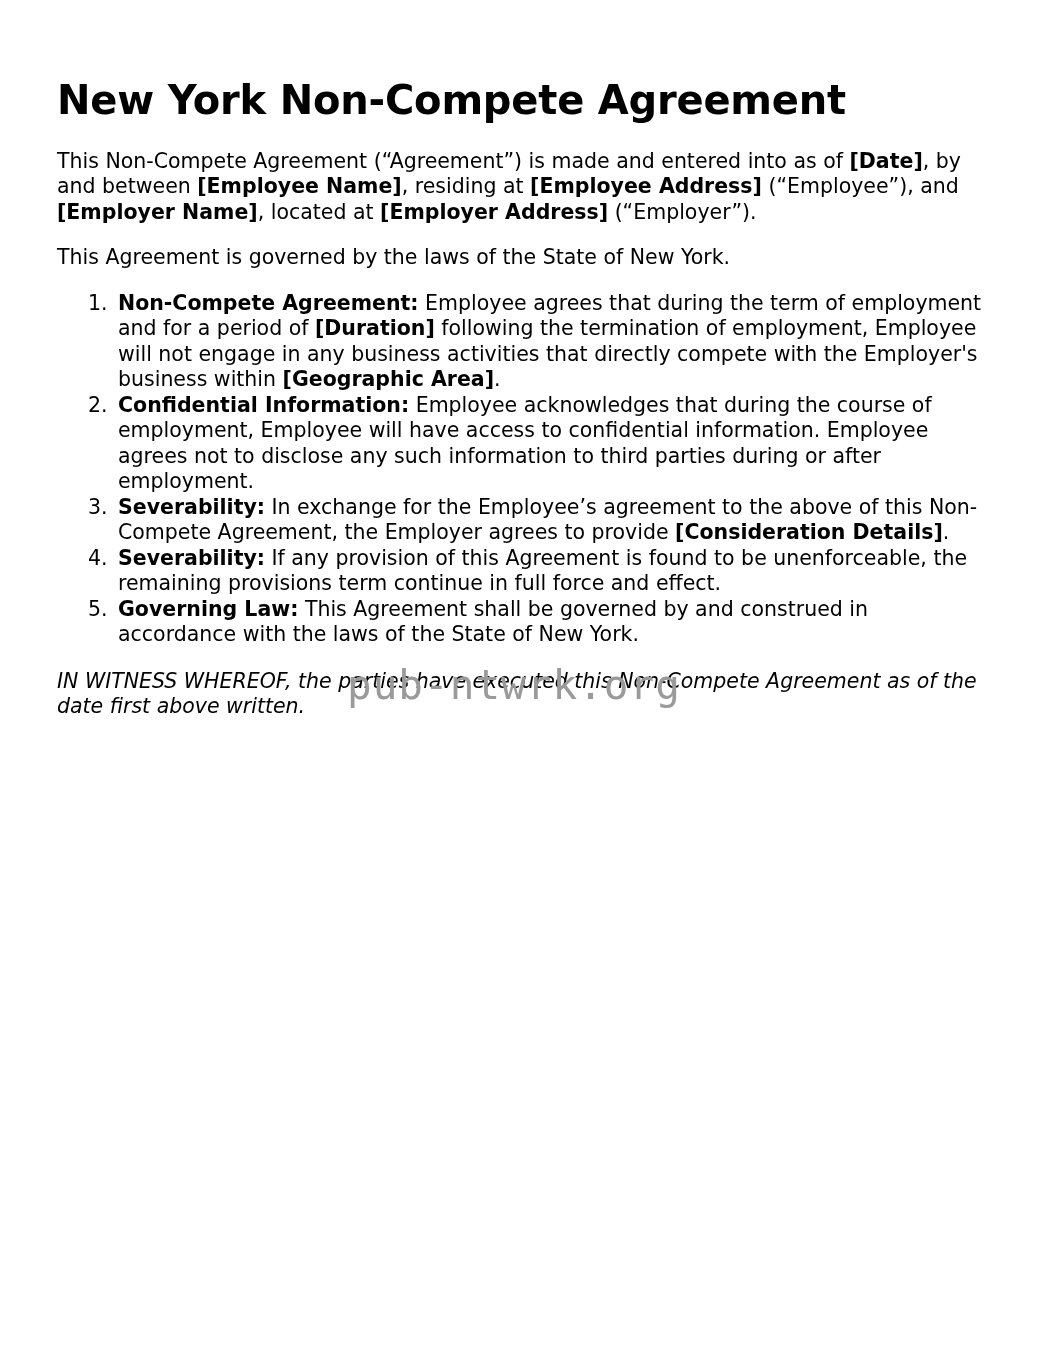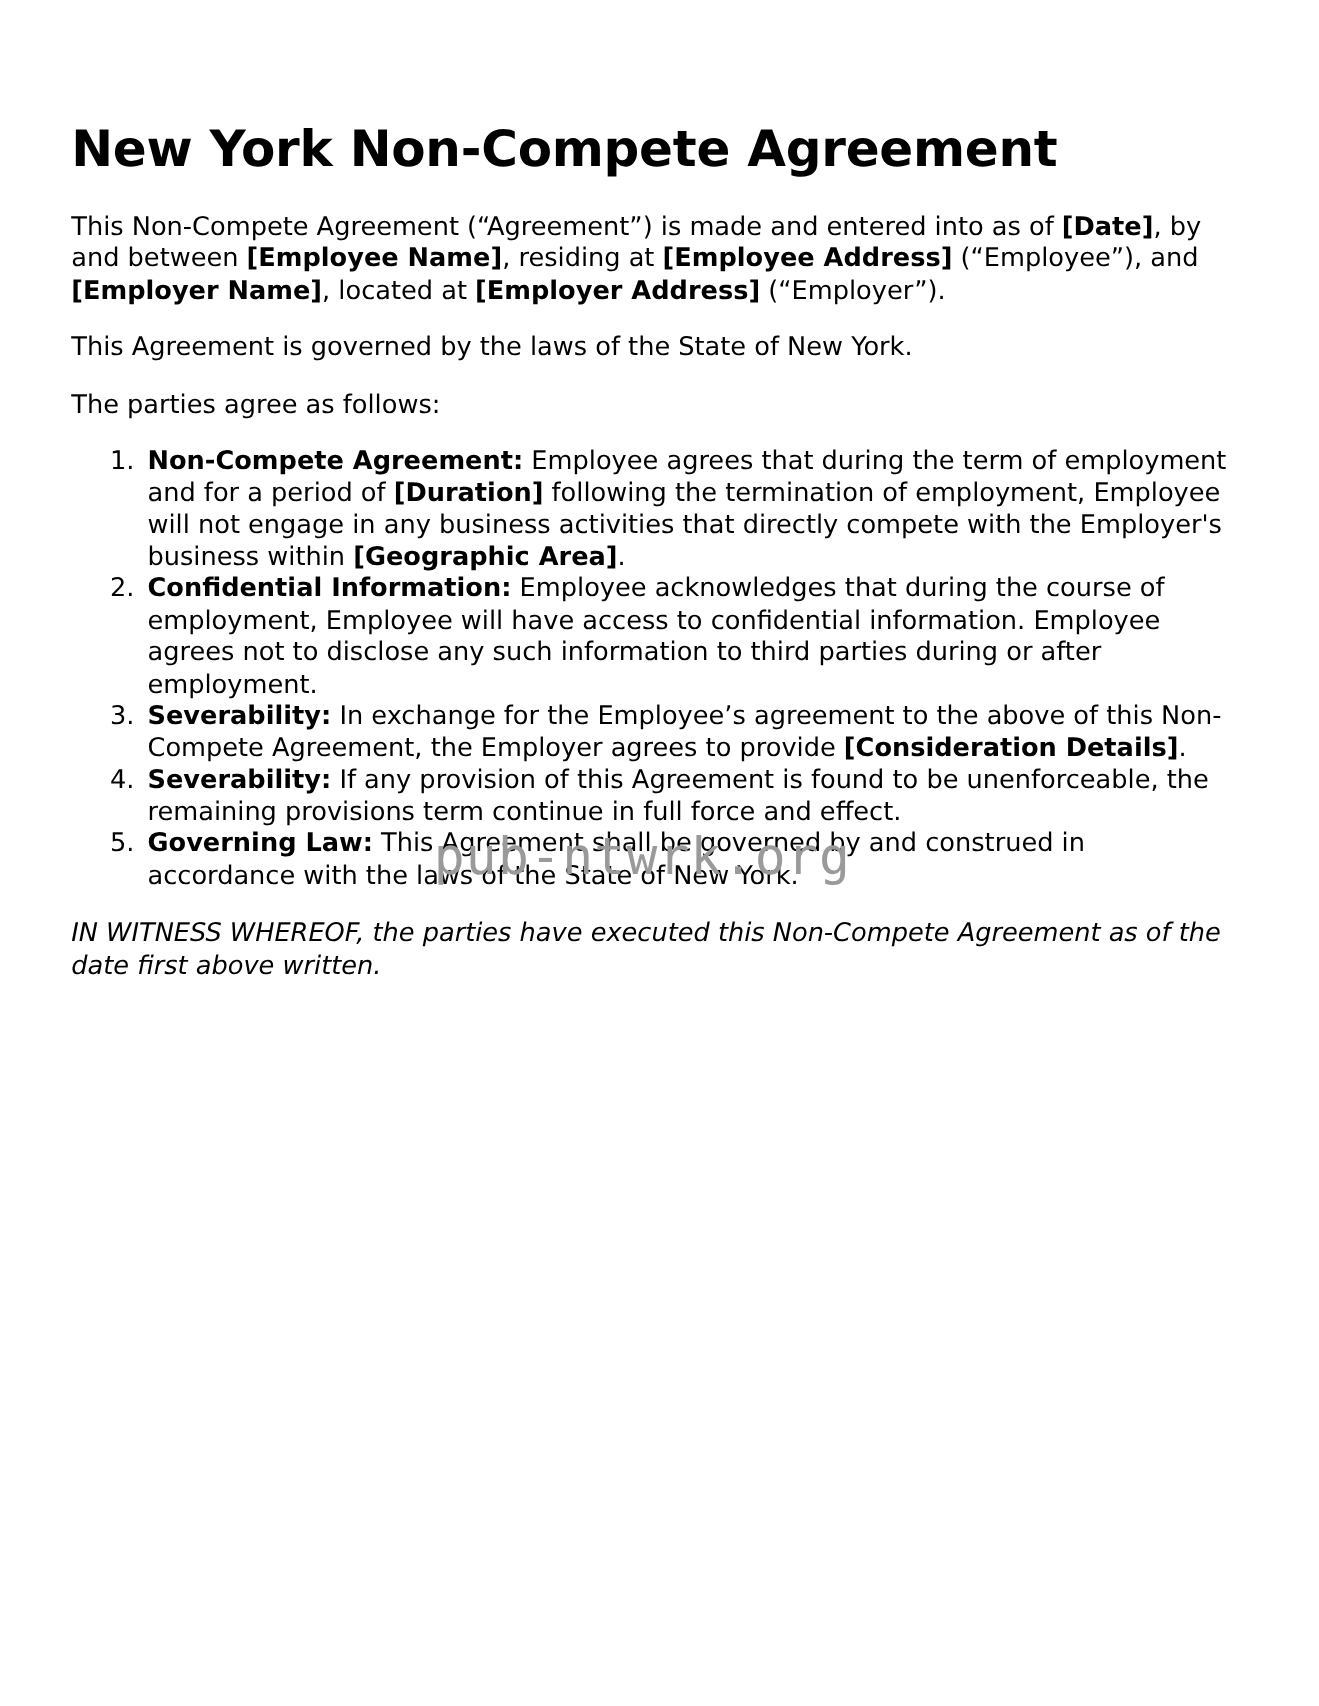--- a/index.html
+++ b/index.html
@@ -16,21 +16,21 @@
     font-family: "DejaVu Sans", "Liberation Sans", sans-serif;
     color: #000000;
     -webkit-font-smoothing: antialiased;
   }
 
   .page {
     position: relative;
     width: 1055px;
     height: 1365px;
     box-sizing: border-box;
-    padding: 80px 70px 0 57px;
+    padding: 60px 70px 0 57px;
   }
 
   .doc-title {
     font-size: 40px;
     font-weight: bold;
     line-height: 1.12;
     letter-spacing: -0.2px;
     margin: 18px 0 26px 0;
   }
 
@@ -102,21 +102,20 @@
 <body>
 
 <div class="page">
 
   <h1 class="doc-title">New York Non-Compete Agreement</h1>
 
   <p class="para"><span>This Non-Compete Agreement (“Agreement”) is made and entered into as of </span><b>[Date]</b><span>, by and between </span><b>[Employee Name]</b><span>, residing at </span><b>[Employee Address]</b><span> (“Employee”), and </span><b>[Employer Name]</b><span>, located at </span><b>[Employer Address]</b><span> (“Employer”).</span></p>
 
   <p class="para">This Agreement is governed by the laws of the State of New York.</p>
 
-  <p class="para">The parties agree as follows:</p>
 
   <ol class="clause-list">
       <li><b>Non-Compete Agreement:</b><span> Employee agrees that during the term of employment and for a period of </span><b>[Duration]</b><span> following the termination of employment, Employee will not engage in any business activities that directly compete with the Employer's business within </span><b>[Geographic Area]</b><span>.</span></li>
       <li><b>Confidential Information:</b><span> Employee acknowledges that during the course of employment, Employee will have access to confidential information. Employee agrees not to disclose any such information to third parties during or after employment.</span></li>
       <li><b>Severability:</b><span> In exchange for the Employee’s agreement to the above of this Non-Compete Agreement, the Employer agrees to provide </span><b>[Consideration Details]</b><span>.</span></li>
       <li><b>Severability:</b><span> If any provision of this Agreement is found to be unenforceable, the remaining provisions term continue in full force and effect.</span></li>
       <li><b>Governing Law:</b><span> This Agreement shall be governed by and construed in accordance with the laws of the State of New York.</span></li>
     </ol>
 
   <p class="witness">IN WITNESS WHEREOF, the parties have executed this Non-Compete Agreement as of the date first above written.</p>

